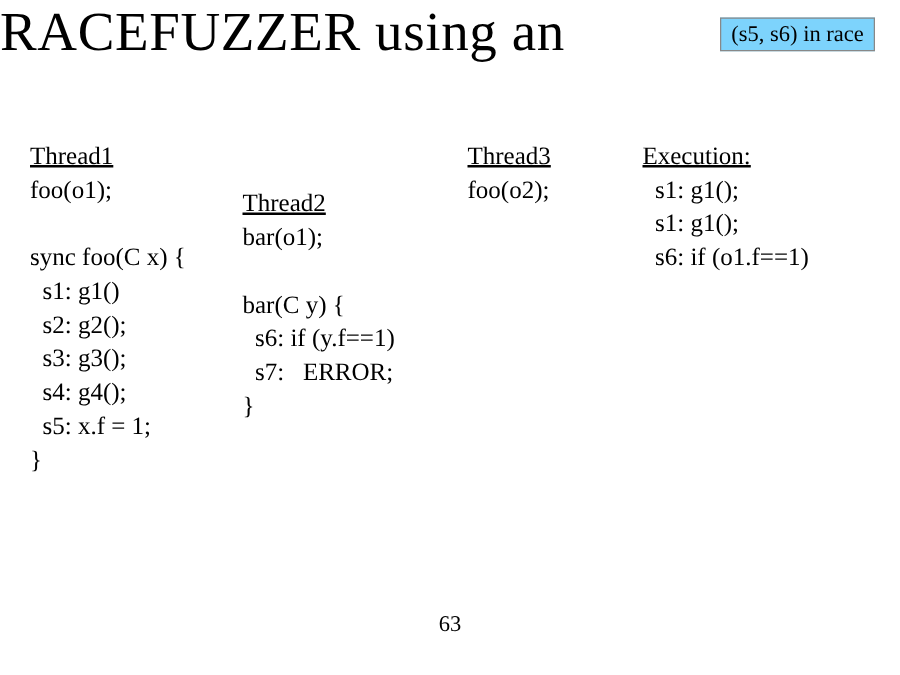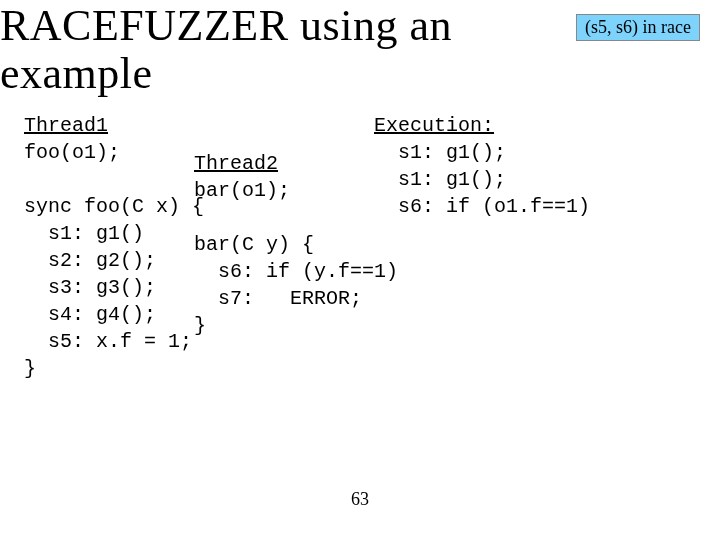--- a/index.html
+++ b/index.html
@@ -37,21 +37,20 @@
     font-size: 18px;
     font-family: Georgia, serif;
   }
   .cols {
     position: absolute;
     top: 112px;
     left: 24px;
     right: 20px;
     display: flex;
     flex-direction: row;
-    font-family: Liberation Mono, monospace;
   }
   .col {
     font-size: 20px;
     line-height: 1.35;
     white-space: pre;
   }
   .col1 { width: 170px; }
   .col2 { width: 180px; margin-top: 38px; }
   .col3 { width: 140px; }
   .col4 { flex: 1; }
@@ -64,21 +63,20 @@
     font-size: 18px;
   }
 </style>
 </head>
 <body>
 
 <div class="slide">
 
   <div class="title">
     <span>RACEFUZZER using an</span><br>
-    <span>example</span>
   </div>
 
   <div class="badge">(s5, s6) in race</div>
 
   <div class="cols">
 
     <div class="col col1"><span class="u">Thread1</span>
 <span>foo(o1);</span>
 
 <span>sync foo(C x) {</span>
@@ -90,20 +88,22 @@
 <span>}</span></div>
 
     <div class="col col2"><span class="u">Thread2</span>
 <span>bar(o1);</span>
 
 <span>bar(C y) {</span>
 <span>  s6: if (y.f==1)</span>
 <span>  s7:   ERROR;</span>
 <span>}</span></div>
 
+    <div class="col col3"><span class="u">Thread3</span>
+<span>foo(o2);</span></div>
 
     <div class="col col4"><span class="u">Execution:</span>
 <span>  s1: g1();</span>
 <span>  s1: g1();</span>
 <span>  s6: if (o1.f==1)</span></div>
 
   </div>
 
   <div class="pagenum">63</div>
 

